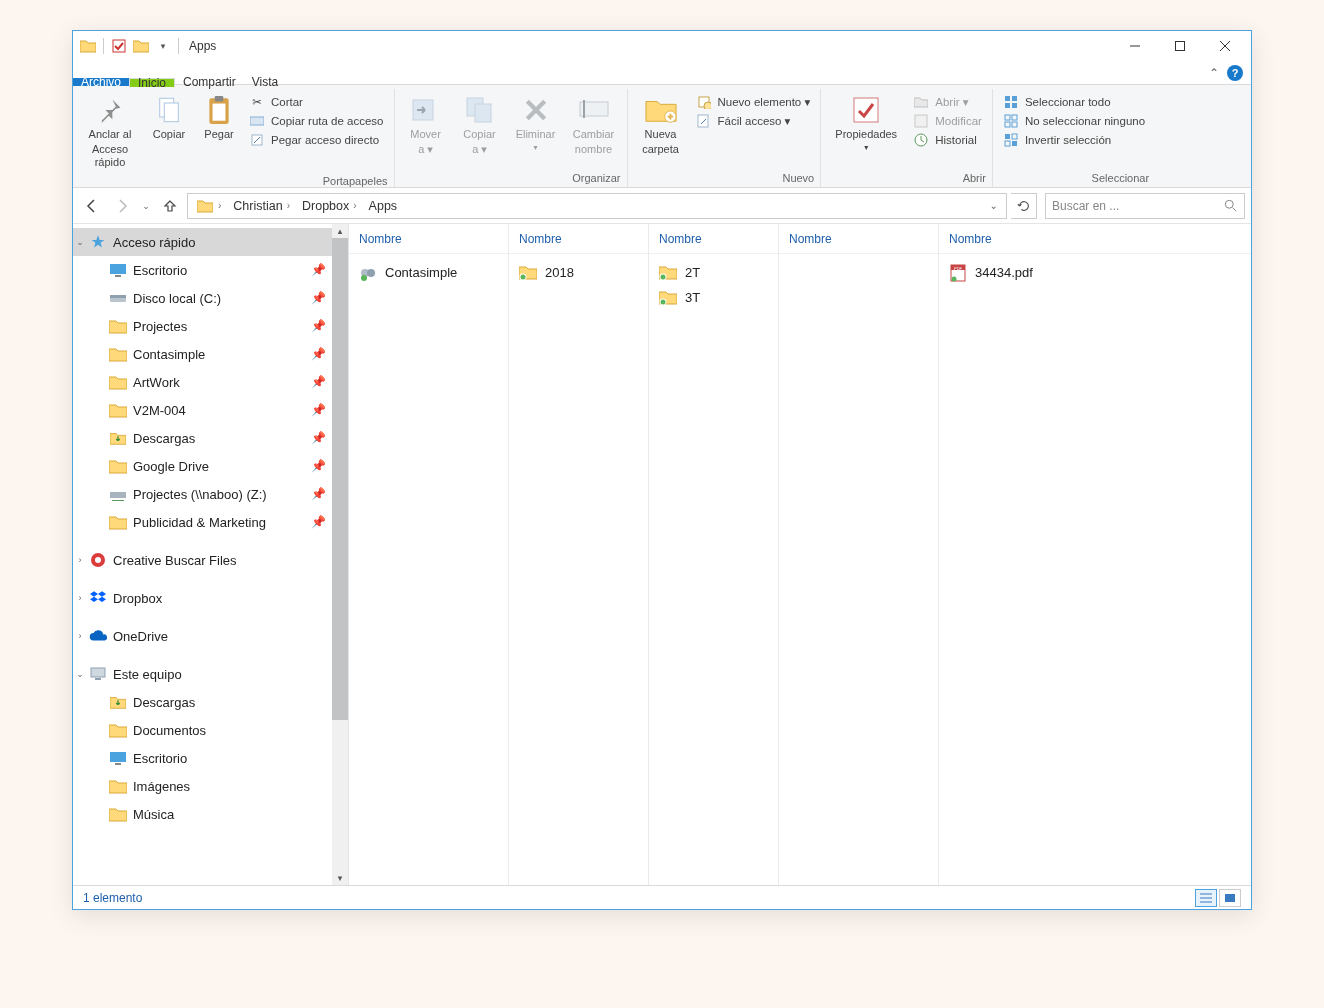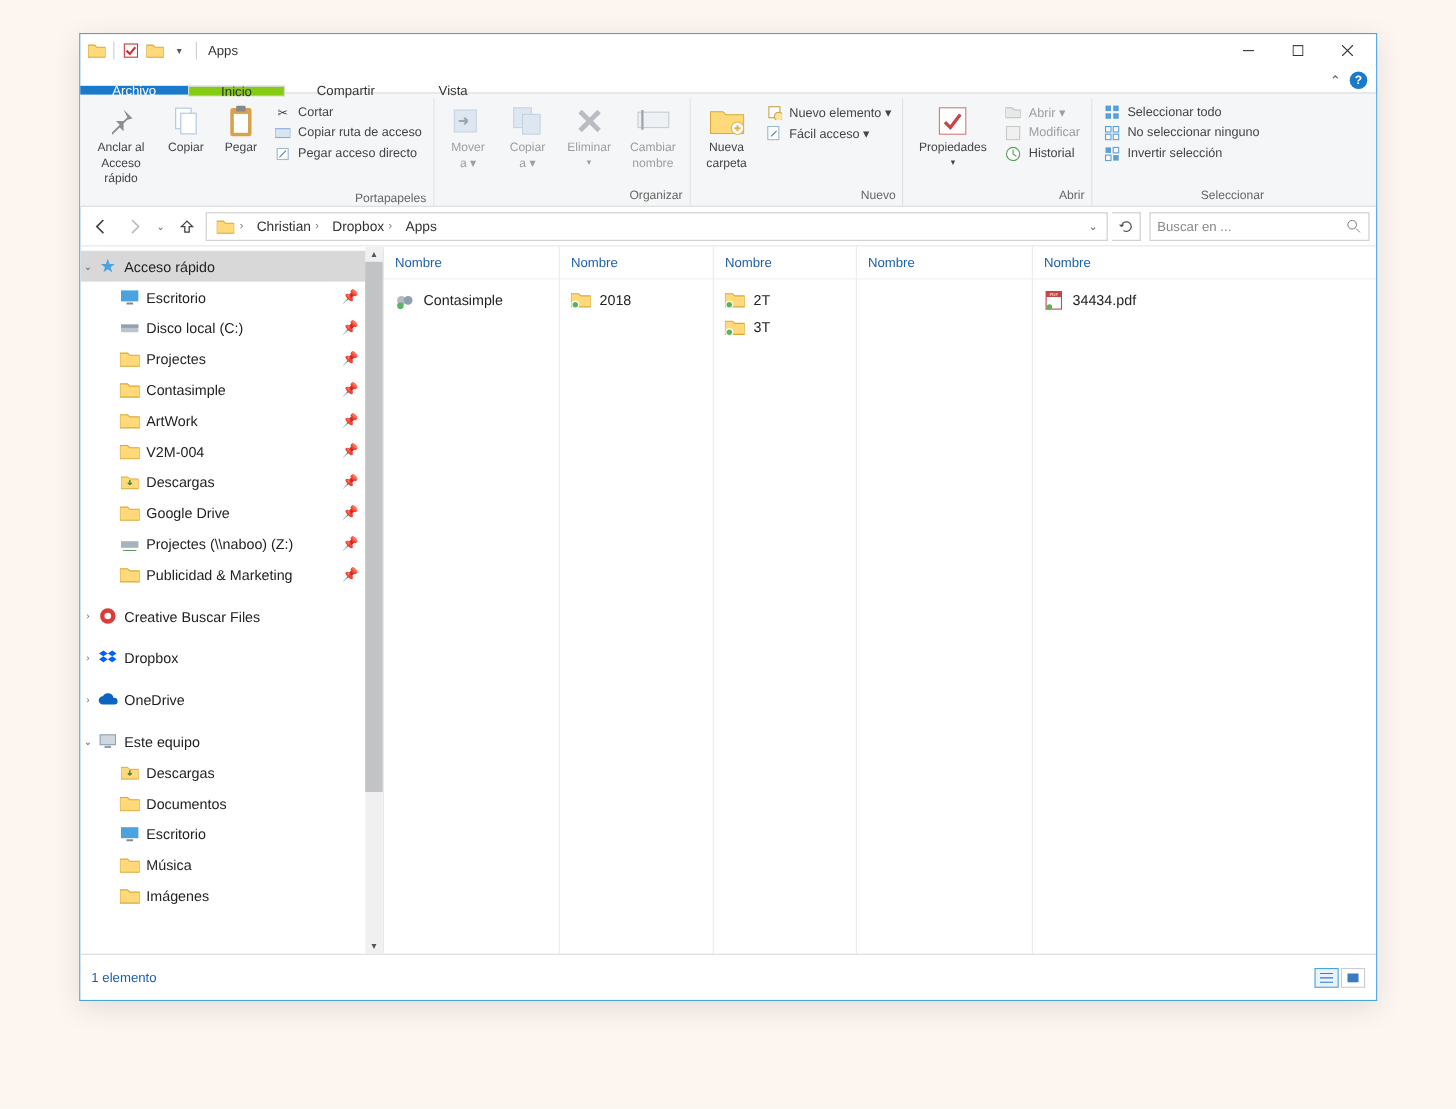--- a/index.html
+++ b/index.html
@@ -9,21 +9,21 @@
 
 .titlebar { height: 30px; display: flex; align-items: center; padding: 0 4px; font-size: 12px; color:#333; }
 .titlebar .ticon { width: 16px; height: 16px; margin: 0 3px; display:inline-flex; align-items:center; justify-content:center; }
 .titlebar .sep { width:1px; height:16px; background:#ccc; margin:0 4px; }
 .titlebar .title { margin-left: 6px; }
 .winbtns { margin-left: auto; display: flex; }
 .winbtn { width: 45px; height: 28px; display: flex; align-items: center; justify-content: center; color:#333; }
 
 
 .menutabs { height: 24px; display: flex; align-items: stretch; font-size: 12px; border-bottom: 1px solid #dadada; position:relative; }
-.menutab { padding: 4px 29px; color:#333; display:flex; align-items:center;margin-top:17px; }
+.menutab { padding: 4px 8px; color:#333; display:flex; align-items:center;margin-top:17px; }
 .menutab.file { background:#1979ca; color:#fff; }
 .menutab.active { background:#84cc16; border:1px solid #dadada; border-bottom:1px solid #f5f6f7; margin-bottom:-1px; }
 .menutabs .help { margin-left:auto; display:flex; align-items:center; padding-right:8px; gap:8px; color:#666; }
 .helpcircle { width:16px; height:16px; border-radius:50%; background:#1979ca; color:#fff; font-size:11px; display:flex; align-items:center; justify-content:center; font-weight:bold; }
 
 
 .ribbon { background:#f5f6f7; border-bottom:1px solid #dadada; display:flex; padding:4px 0 0; height:103px; }
 .rgroup { border-right:1px solid #e1e1e1; padding:2px 6px 0; display:flex; flex-direction:column; }
 .rgroup .body { flex:1; display:flex; align-items:flex-start; gap:4px; }
 .rgroup .lab { text-align:right; font-size:11px; color:#666; padding:2px 0 3px; }
@@ -62,21 +62,21 @@
 
 .cols { flex:1; display:flex; overflow:hidden; }
 .col { border-right:1px solid #eaeaea; padding:0; min-width:130px; }
 .col:last-child { border-right:none; }
 .colhead { height:30px; padding:8px 10px 6px; font-size:12px; color:#1e5fab; border-bottom:1px solid #f0f0f0; }
 .items { padding:6px 4px; }
 .item { height:25px; display:flex; align-items:center; gap:8px; padding:0 6px; font-size:13px; color:#222; white-space:nowrap; }
 .item .fic { width:18px; height:18px; display:flex; align-items:center; justify-content:center; position:relative; }
 
 
-.status { height:42px; border-top:1px solid #dadada; display:flex; align-items:center; font-size:12px; color:#1e5fab; padding:0 10px; }
+.status { height:24px; border-top:1px solid #dadada; display:flex; align-items:center; font-size:12px; color:#1e5fab; padding:0 10px; }
 .status .viewbtns { margin-left:auto; display:flex; gap:2px; }
 .vbtn { width:22px; height:18px; border:1px solid #ccc; display:flex; align-items:center; justify-content:center; }
 .vbtn.active { border-color:#4aa3df; background:#e8f2fb; }
 
 
 svg { display:block; }
 </style>
 </head>
 <body>
 
@@ -587,29 +587,29 @@
               </svg>
             </span>
             <span>Escritorio</span>
           </div>
           <div class="trow sub">
             <span class="ticon16">
               <svg width="18" height="15" viewBox="0 0 18 15">
                 <path d="M0 2h7l2 2h9v10H0z" fill="#ffd97a" stroke="#d9a93a"></path>
               </svg>
             </span>
+            <span>Imágenes</span>
+          </div>
+          <div class="trow sub">
+            <span class="ticon16">
+              <svg width="18" height="15" viewBox="0 0 18 15">
+                <path d="M0 2h7l2 2h9v10H0z" fill="#ffd97a" stroke="#d9a93a"></path>
+              </svg>
+            </span>
             <span>Música</span>
-          </div>
-          <div class="trow sub">
-            <span class="ticon16">
-              <svg width="18" height="15" viewBox="0 0 18 15">
-                <path d="M0 2h7l2 2h9v10H0z" fill="#ffd97a" stroke="#d9a93a"></path>
-              </svg>
-            </span>
-            <span>Imágenes</span>
           </div>
         </div>
       <div class="scroll">
         <div class="arrow" style="top:0">▴</div>
         <div class="thumb"></div>
         <div class="arrow" style="bottom:0">▾</div>
       </div>
     </div>
 
     <div class="cols">

